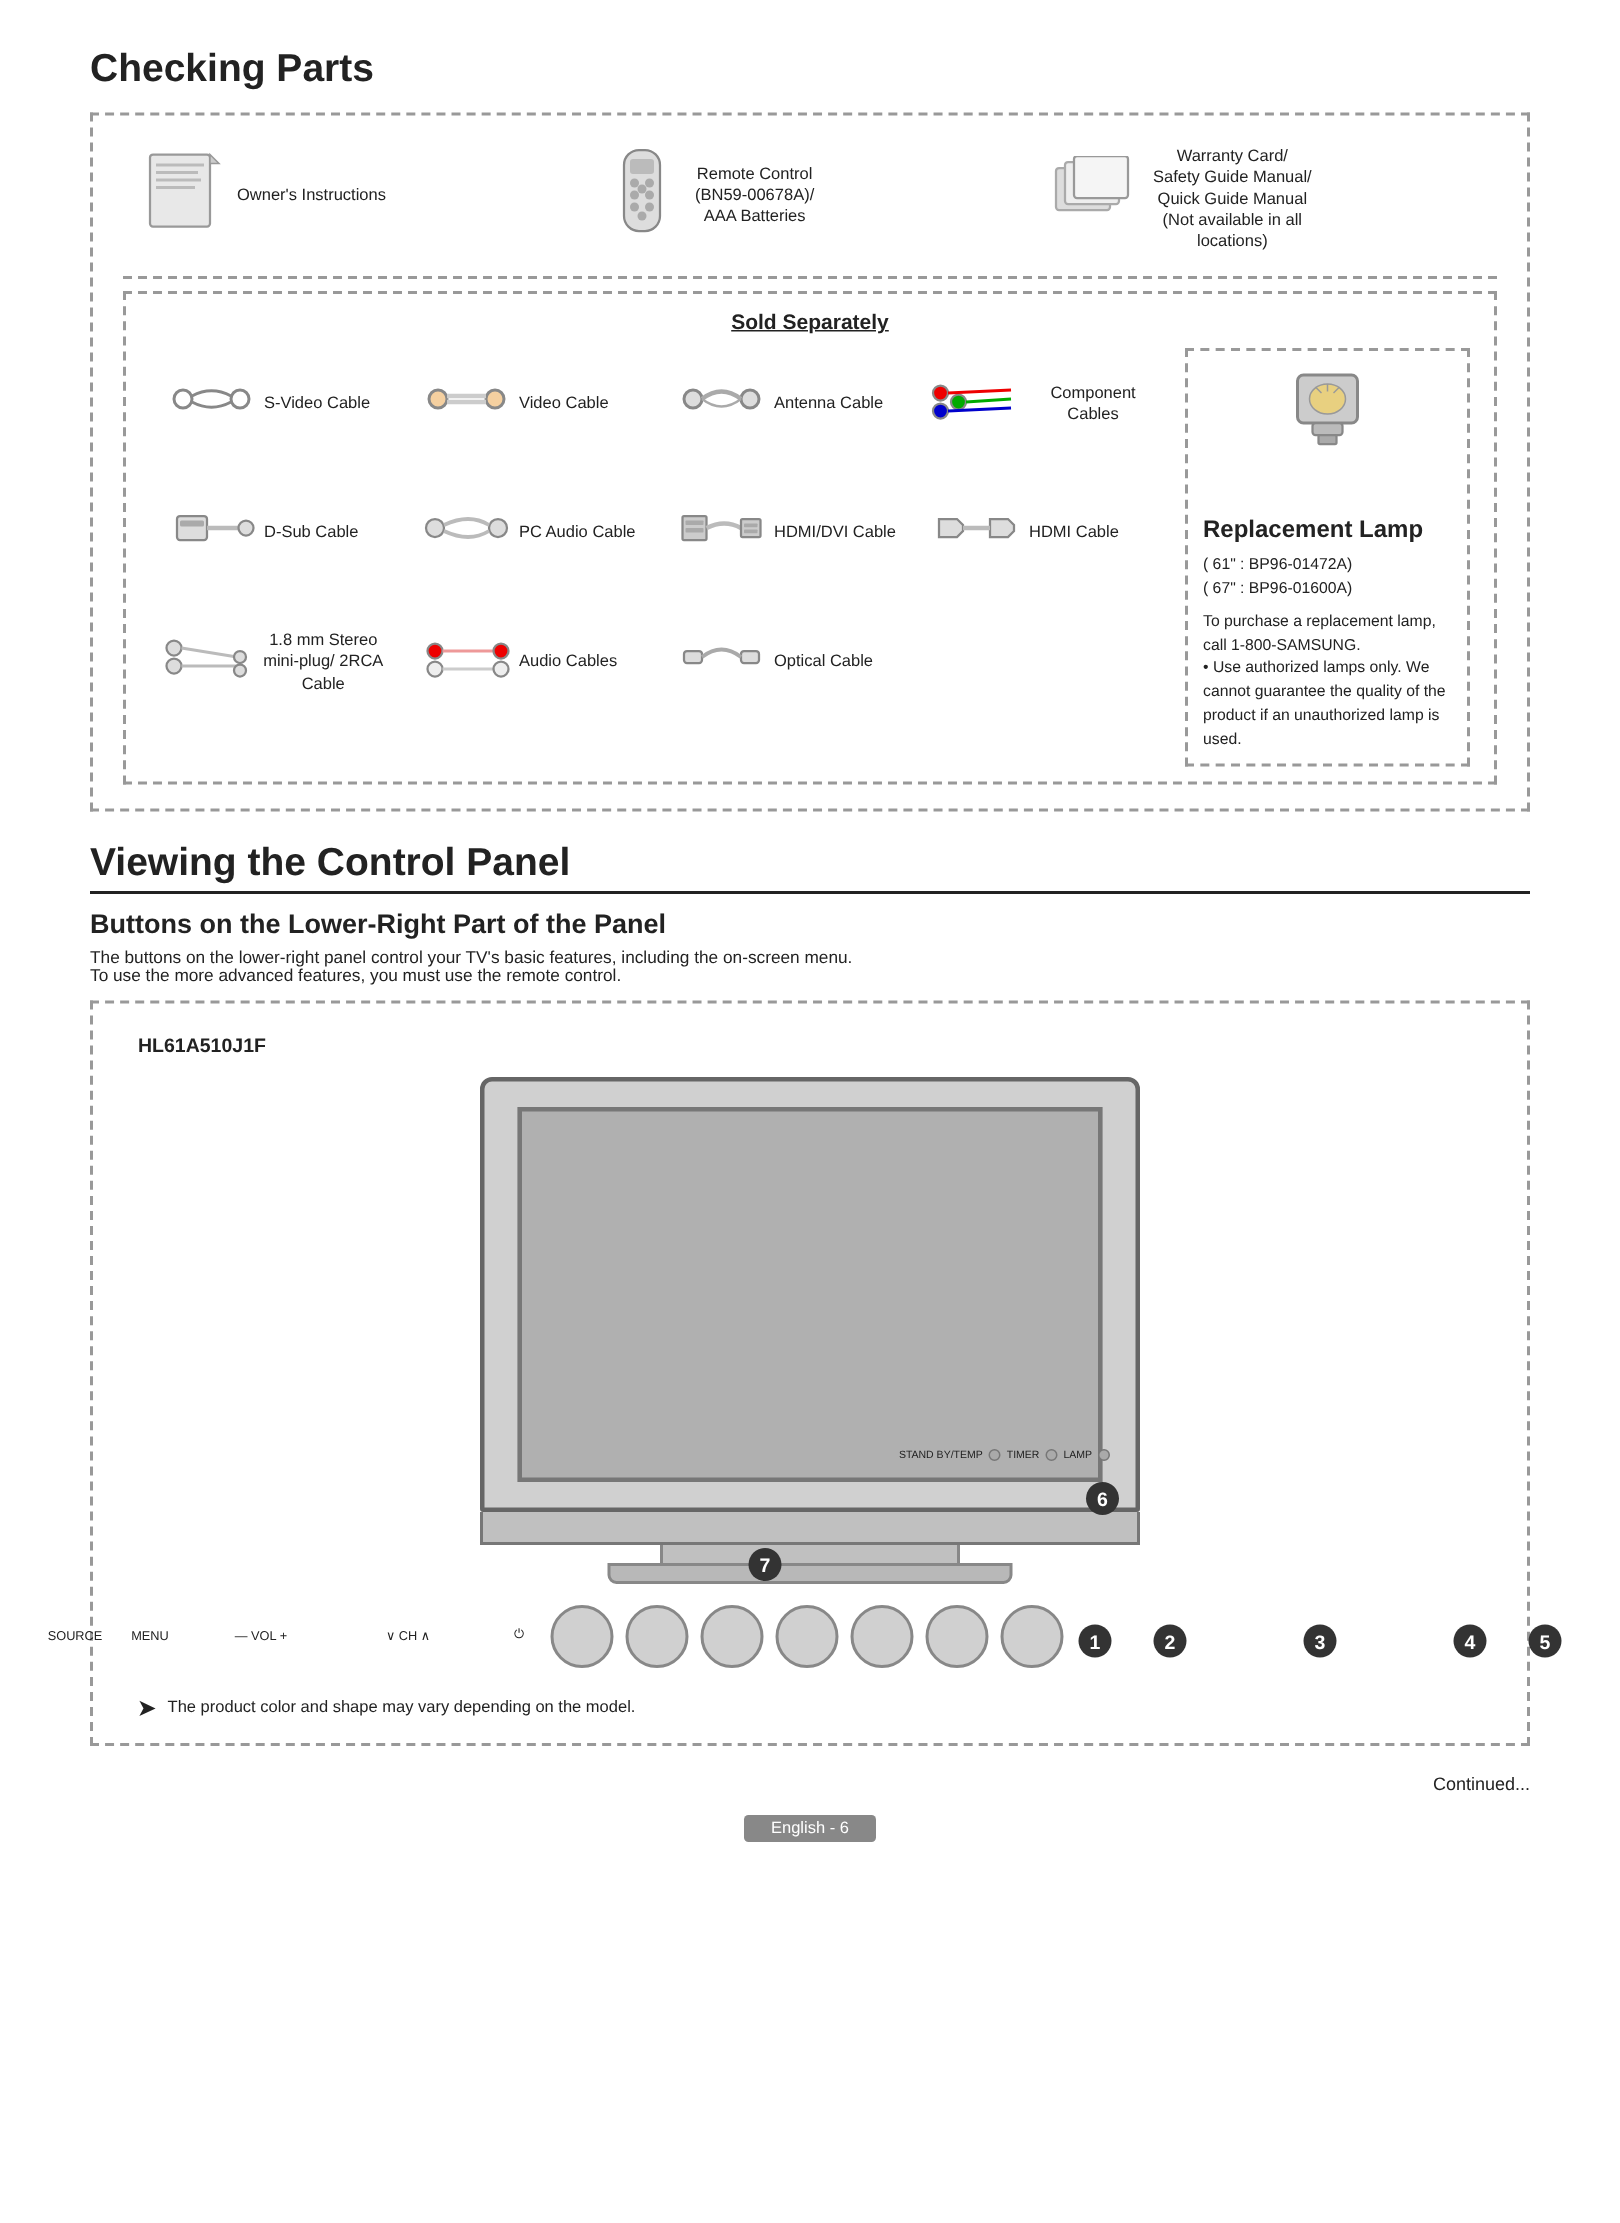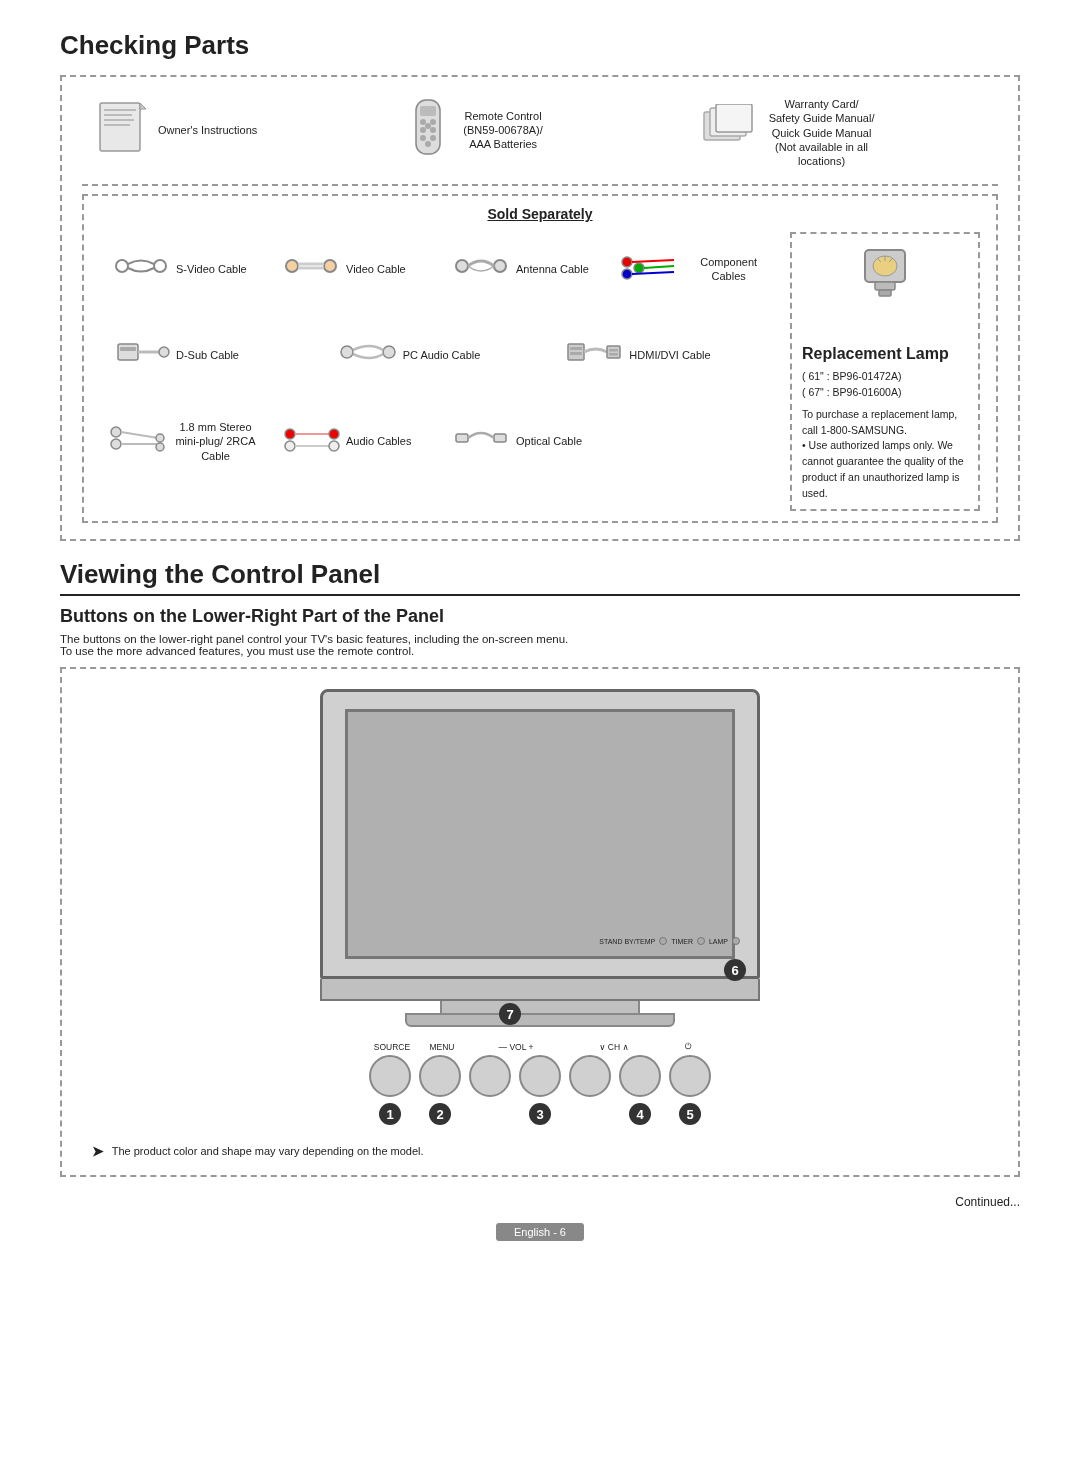--- a/index.html
+++ b/index.html
@@ -331,20 +331,30 @@
                 <rect x="5" y="19" width="12" height="3" rx="0.5" fill="#aaa"></rect>
                 <rect x="5" y="24" width="12" height="3" rx="0.5" fill="#aaa"></rect>
                 <path d="M19 24 Q31 18 42 24" stroke="#bbb" stroke-width="3" fill="none"></path>
                 <rect x="42" y="18" width="13" height="12" rx="1" fill="#ccc" stroke="#888" stroke-width="1.5"></rect>
                 <rect x="44" y="21" width="9" height="2.5" rx="0.5" fill="#aaa"></rect>
                 <rect x="44" y="25" width="9" height="2.5" rx="0.5" fill="#aaa"></rect>
               </svg>
             </div>
             <span class="part-label">HDMI/DVI Cable</span>
           </div>
+          <div class="part-item">
+            <div class="part-icon">
+              <svg width="58" height="48" viewBox="0 0 58 48">
+                <path d="M4 18 L4 30 L16 30 L20 26 L20 22 L16 18 Z" fill="#ddd" stroke="#888" stroke-width="1.5"></path>
+                <path d="M38 18 L38 30 L50 30 L54 26 L54 22 L50 18 Z" fill="#ddd" stroke="#888" stroke-width="1.5"></path>
+                <line x1="20" y1="24" x2="38" y2="24" stroke="#bbb" stroke-width="3"></line>
+              </svg>
+            </div>
+            <span class="part-label">HDMI Cable</span>
+          </div>
         </div>
 
         <div class="parts-row">
           <div class="part-item">
             <div class="part-icon">
               <svg width="58" height="48" viewBox="0 0 58 48">
                 <circle cx="8" cy="18" r="5" fill="#ddd" stroke="#888" stroke-width="1.5"></circle>
                 <circle cx="8" cy="30" r="5" fill="#ddd" stroke="#888" stroke-width="1.5"></circle>
                 <line x1="13" y1="18" x2="50" y2="24" stroke="#bbb" stroke-width="2"></line>
                 <line x1="13" y1="30" x2="50" y2="30" stroke="#bbb" stroke-width="2"></line>
@@ -406,20 +416,21 @@
   </div>
 </div>
 
 <div class="control-panel-section">
   <h2 class="section-title">Viewing the Control Panel</h2>
   <h3>Buttons on the Lower-Right Part of the Panel</h3>
   <p style="font-size:11.5px; margin-top:4px;">The buttons on the lower-right panel control your TV's basic features, including the on-screen menu.</p>
   <p style="font-size:11.5px;">To use the more advanced features, you must use the remote control.</p>
 
   <div class="control-panel-box">
+    <div class="model-label">HL61A510J1F</div>
 
     <div style="display:flex; flex-direction:column; align-items:center; position:relative;">
 
       <div style="position:relative; width:440px;">
 
         <div style="width:440px; height:290px; background:#d0d0d0; border:3px solid #666; border-radius:8px 8px 2px 2px; display:flex; align-items:center; justify-content:center; position:relative;">
 
           <div style="width:390px; height:250px; background:#b0b0b0; border:3px solid #777;"></div>
         </div>
 
@@ -446,21 +457,21 @@
 
       <div style="width:200px; height:12px; background:#c0c0c0; border-left:2px solid #888; border-right:2px solid #888;"></div>
       <div style="width:270px; height:14px; background:#b8b8b8; border:2px solid #888; border-radius:0 0 6px 6px;"></div>
 
       <div style="position:relative; width:440px; display:flex; justify-content:center; margin-top:2px;">
         <div style="display:flex; align-items:center; gap:8px; margin-left:-60px; margin-top:-30px;">
           <div class="circle-number">7</div>
         </div>
       </div>
 
-      <div style="margin-top:12px; display:flex; flex-direction:column; align-items:center;">
+      <div style="margin-top:12px; display:flex; flex-direction:row; align-items:center;">
 
         <div style="display:flex; gap:8px; margin-bottom:3px; font-size:8.5px; align-items:flex-end;">
           <div style="width:42px; text-align:center;">SOURCE</div>
           <div style="width:42px; text-align:center;">MENU</div>
           <div style="width:90px; text-align:center;">— VOL +</div>
           <div style="width:90px; text-align:center;">∨ CH ∧</div>
           <div style="width:42px; text-align:center;">⏻</div>
         </div>
 
         <div style="display:flex; gap:8px; align-items:center;">

